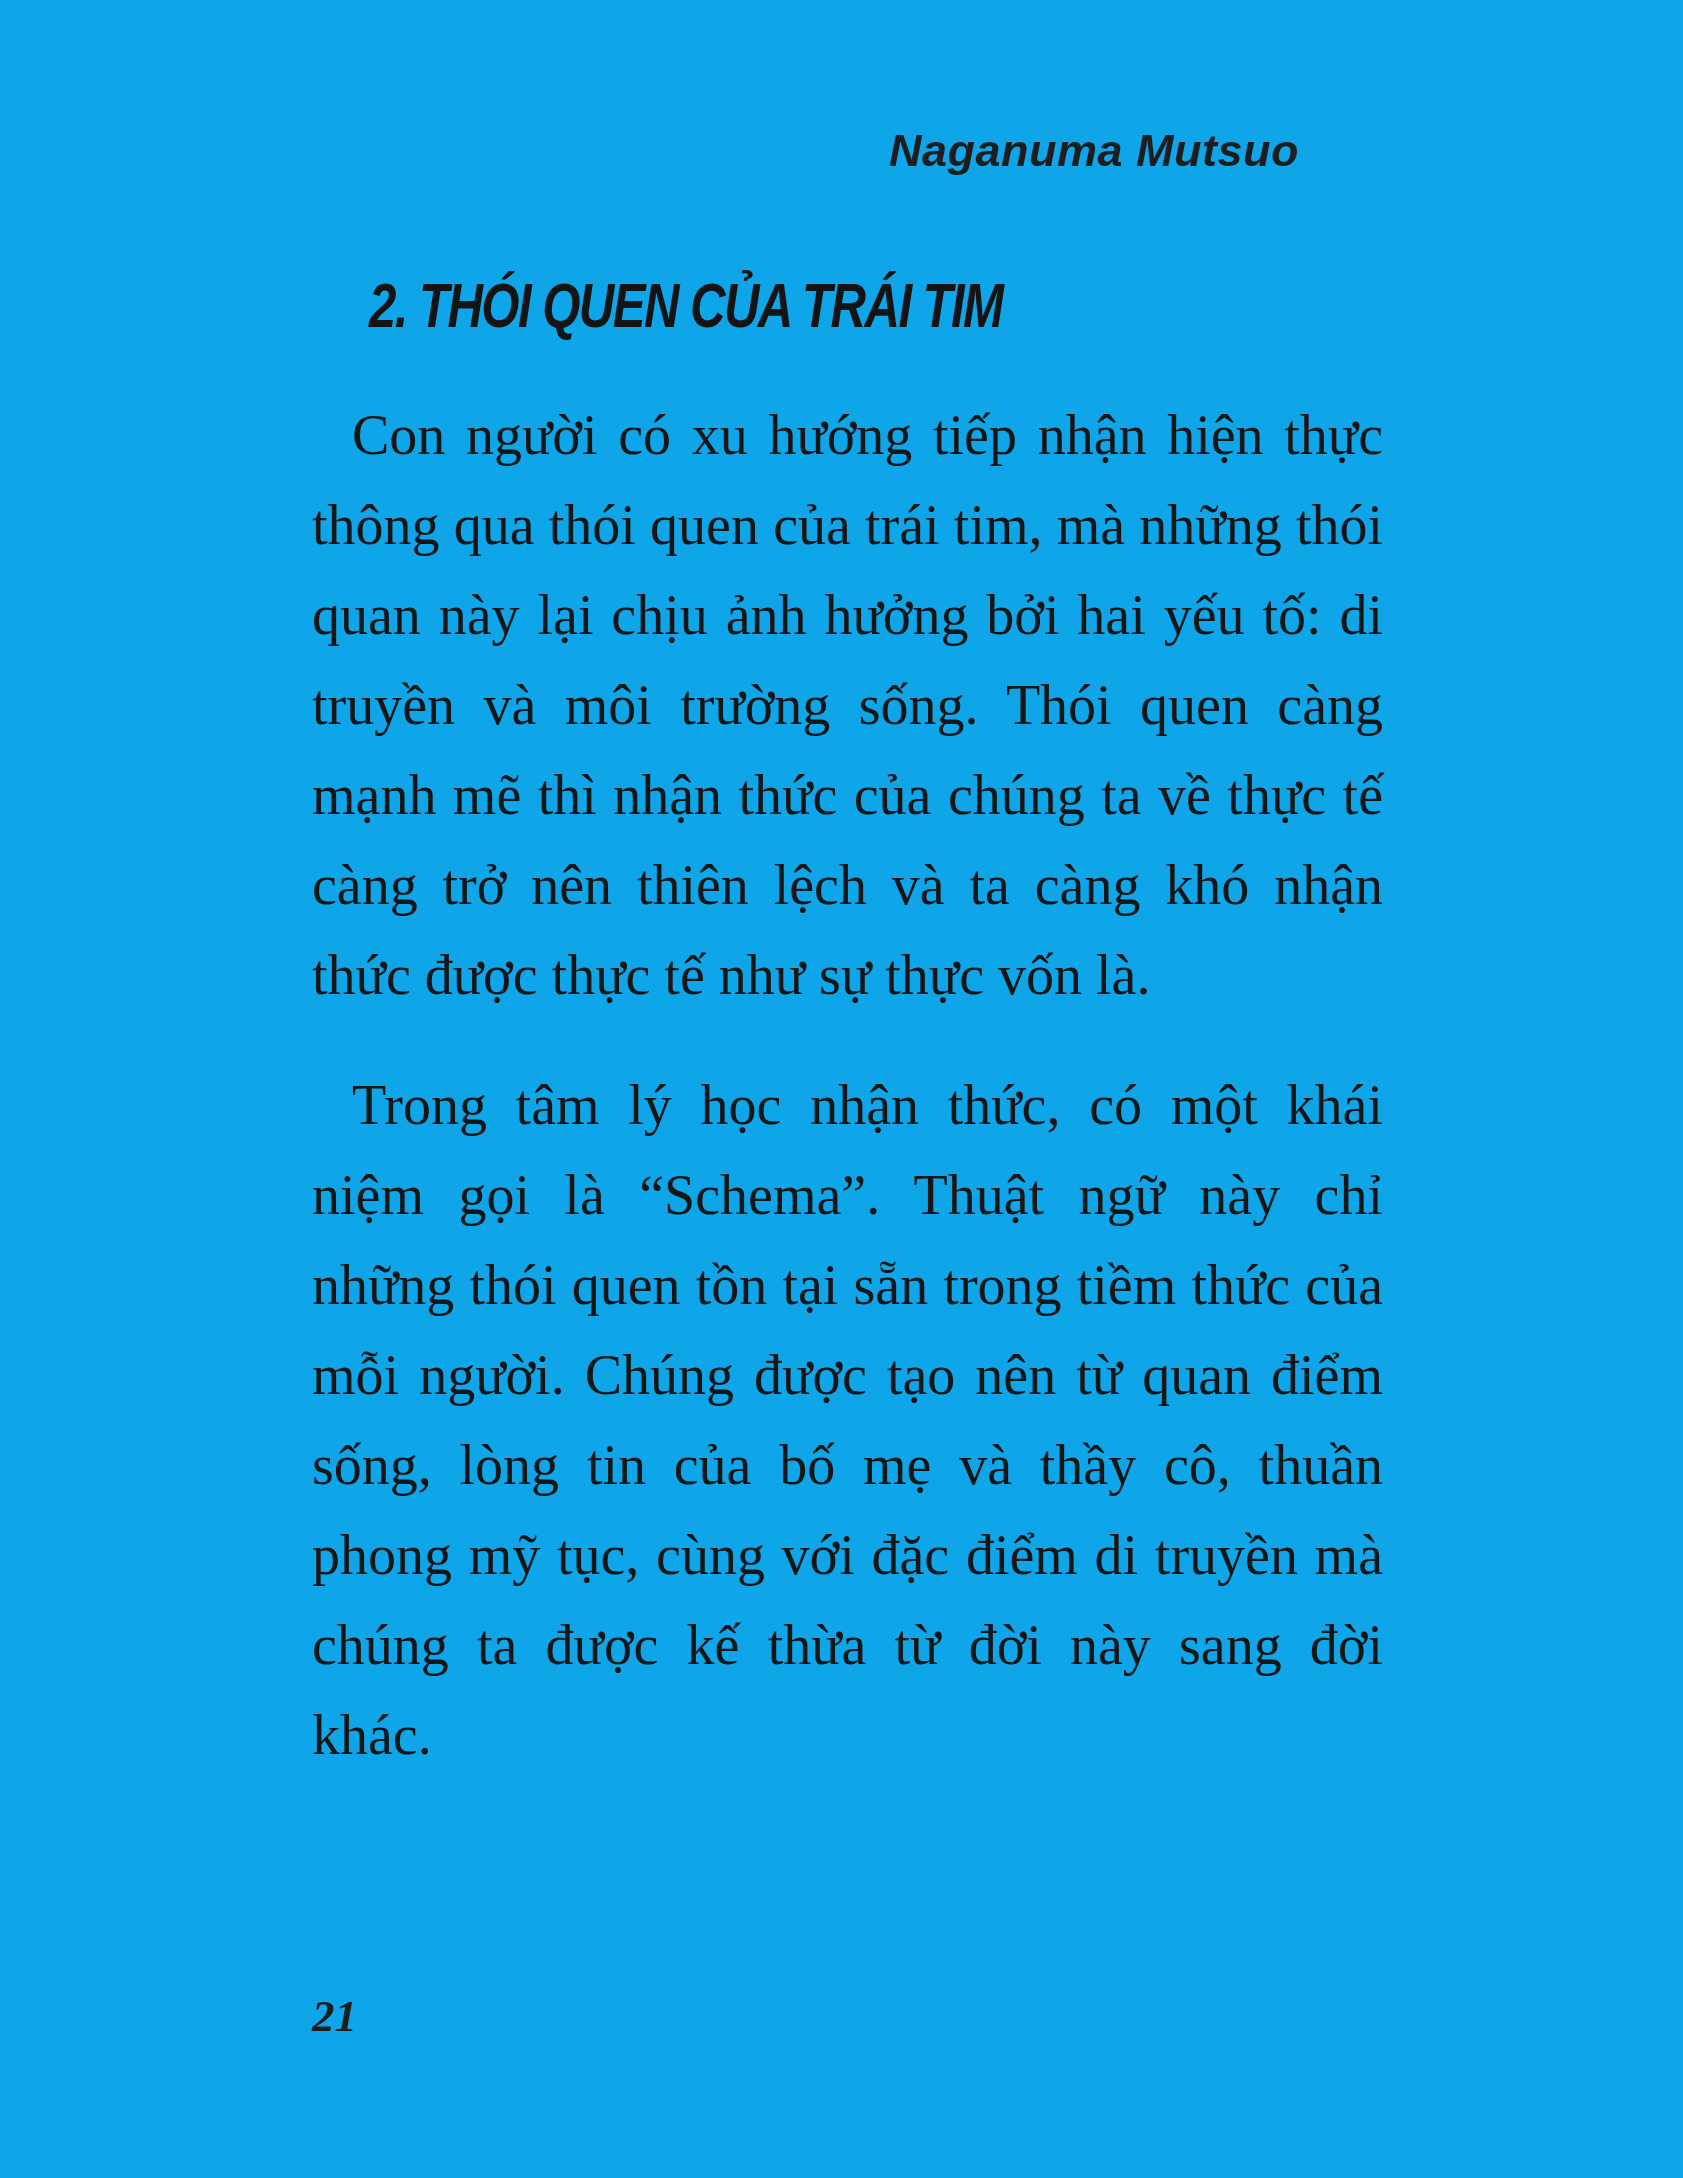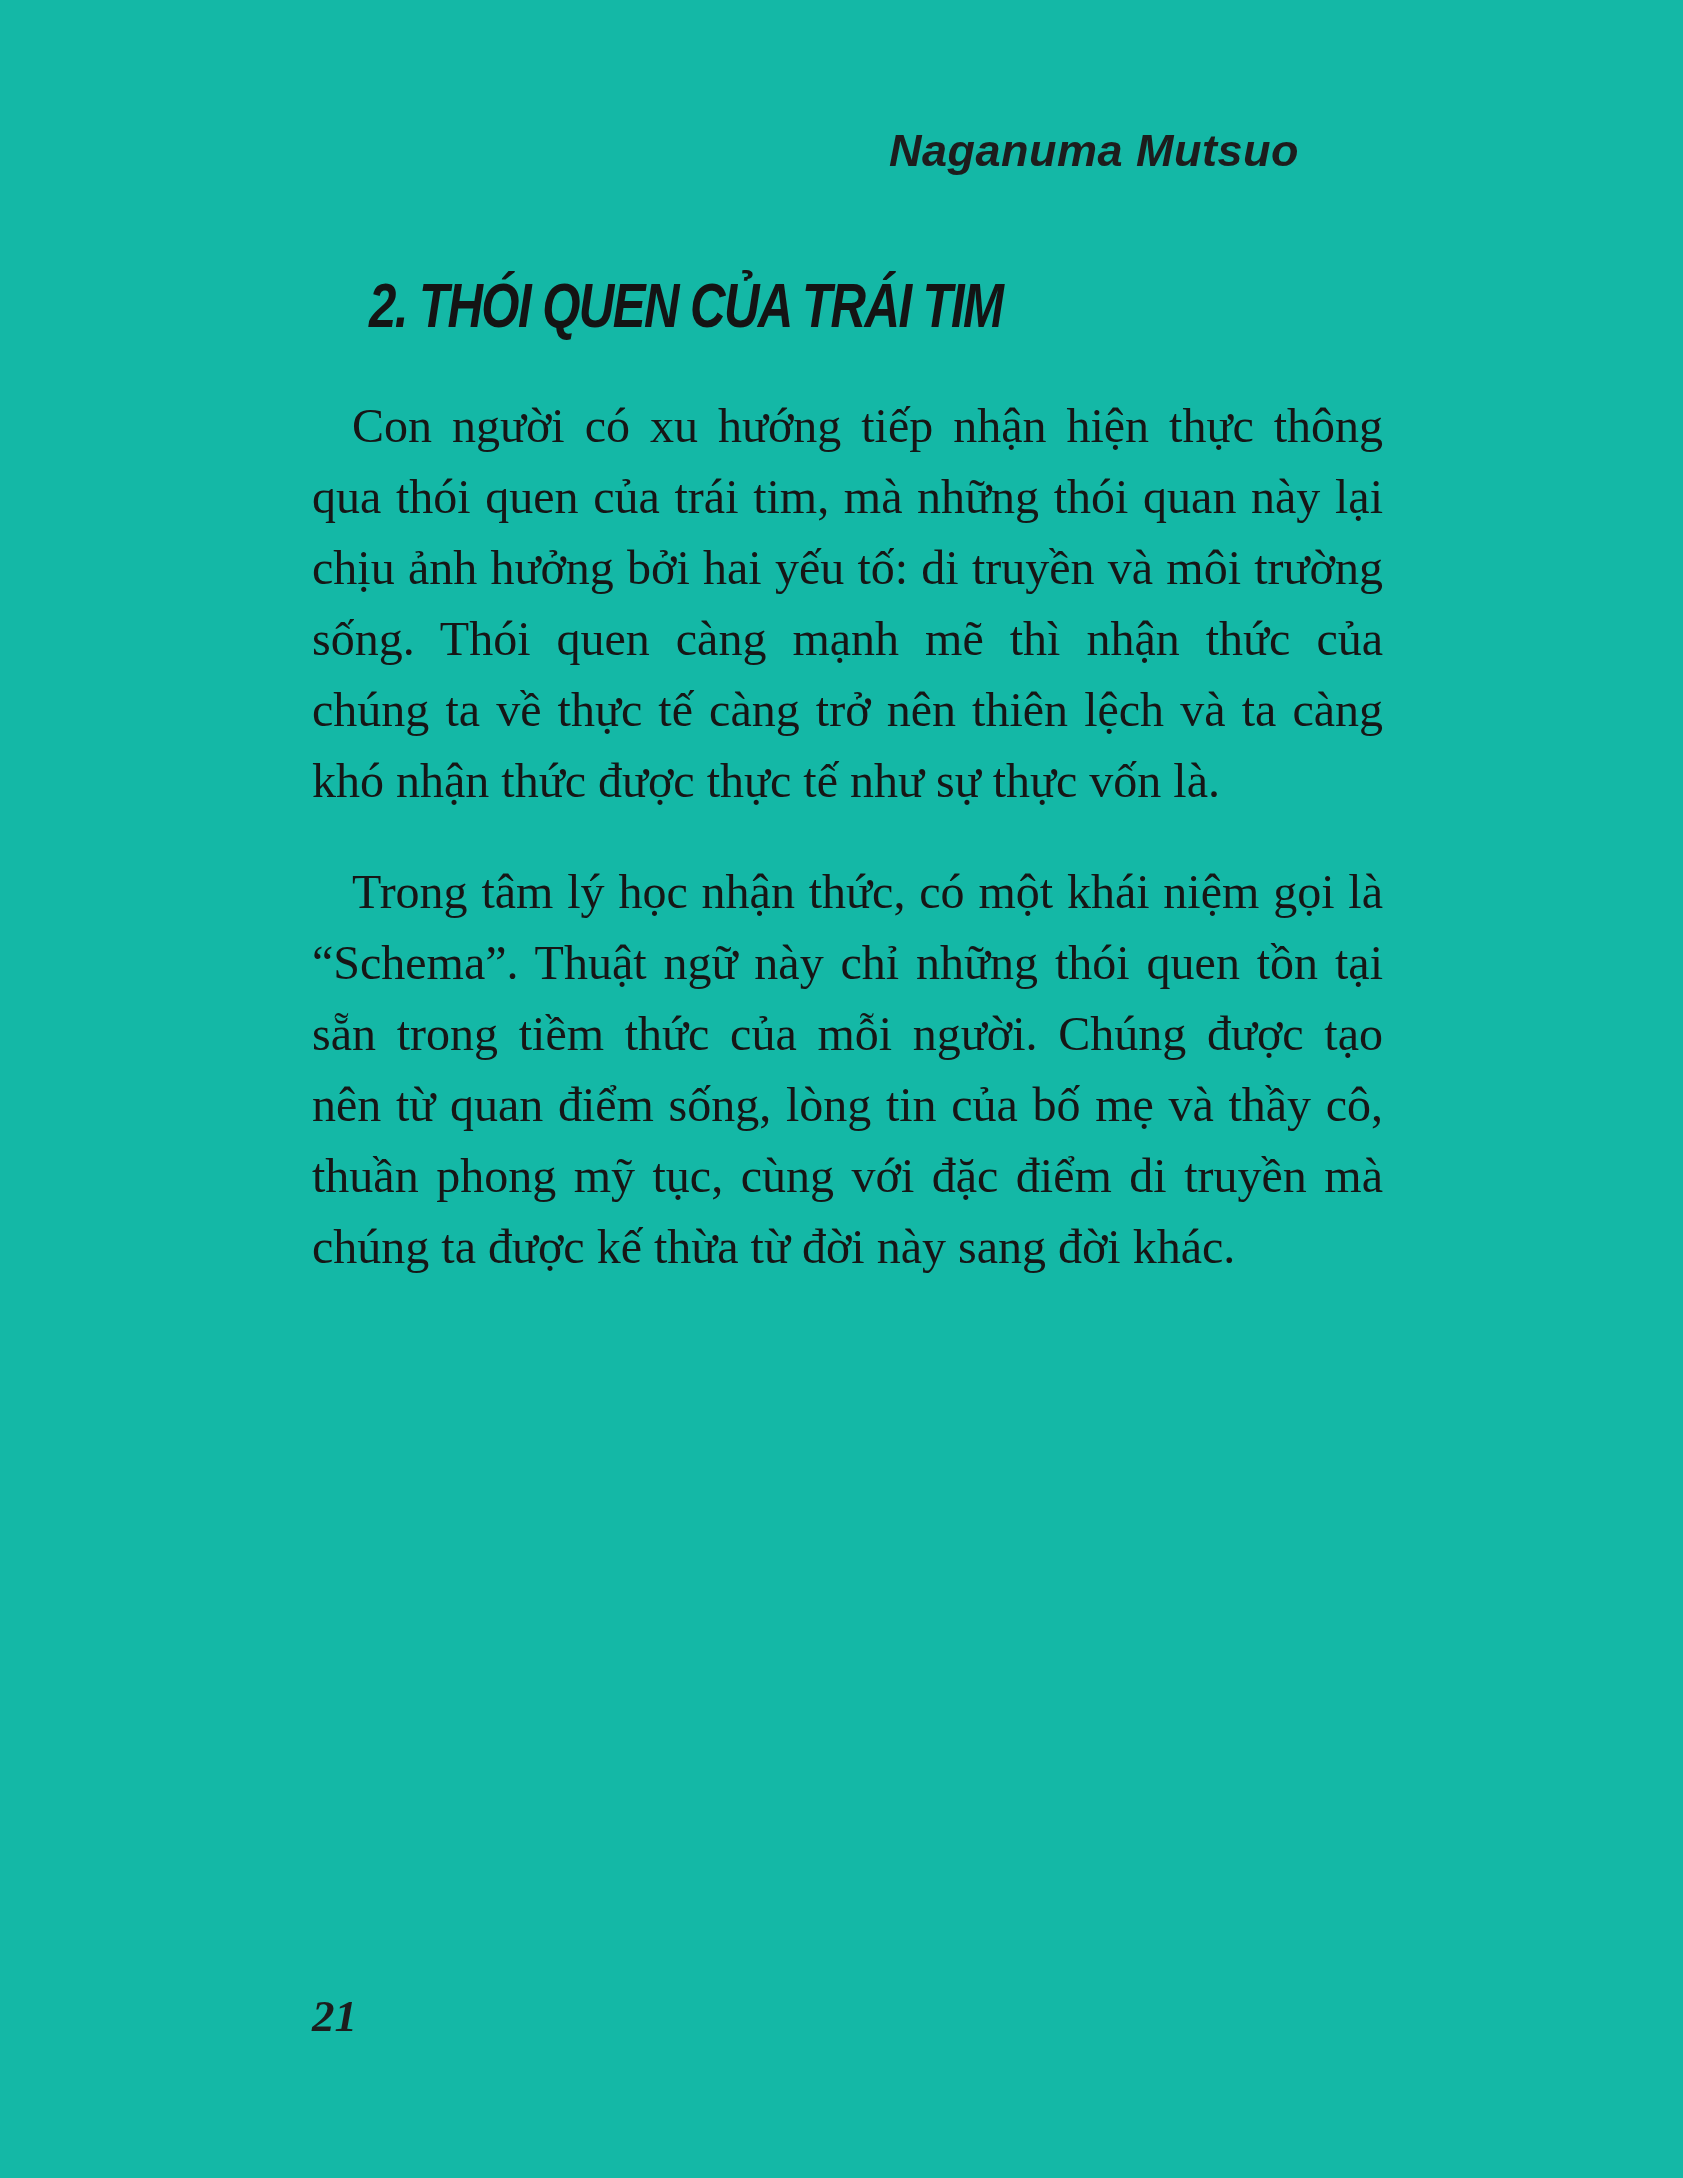--- a/index.html
+++ b/index.html
@@ -4,21 +4,21 @@
 <style>
   html, body {
     margin: 0;
     padding: 0;
     background: #ffffff;
   }
   .sheet {
     position: relative;
     width: 1683px;
     height: 2178px;
-    background: #14b8a6;
+    background: #0ea5e9;
     overflow: hidden;
     color: #171717;
   }
   .running-header {
     position: absolute;
     top: 125px;
     right: 384px;
     font-family: "Liberation Sans", sans-serif;
     font-style: italic;
     font-weight: 600;
@@ -41,22 +41,22 @@
     line-height: 73px;
     letter-spacing: -2px;
     transform: scaleX(0.78);
     transform-origin: left center;
     white-space: nowrap;
     color: #141414;
   }
   .para {
     margin: 0 0 40px 0;
     font-family: "Liberation Serif", serif;
-    font-size: 48px;
-    line-height: 71px;
+    font-size: 56px;
+    line-height: 90px;
     text-align: justify;
     text-indent: 40px;
     color: #161616;
   }
   .para:last-of-type {
     margin-bottom: 0;
     margin-top: 32px;
   }
   .page-number {
     position: absolute;

